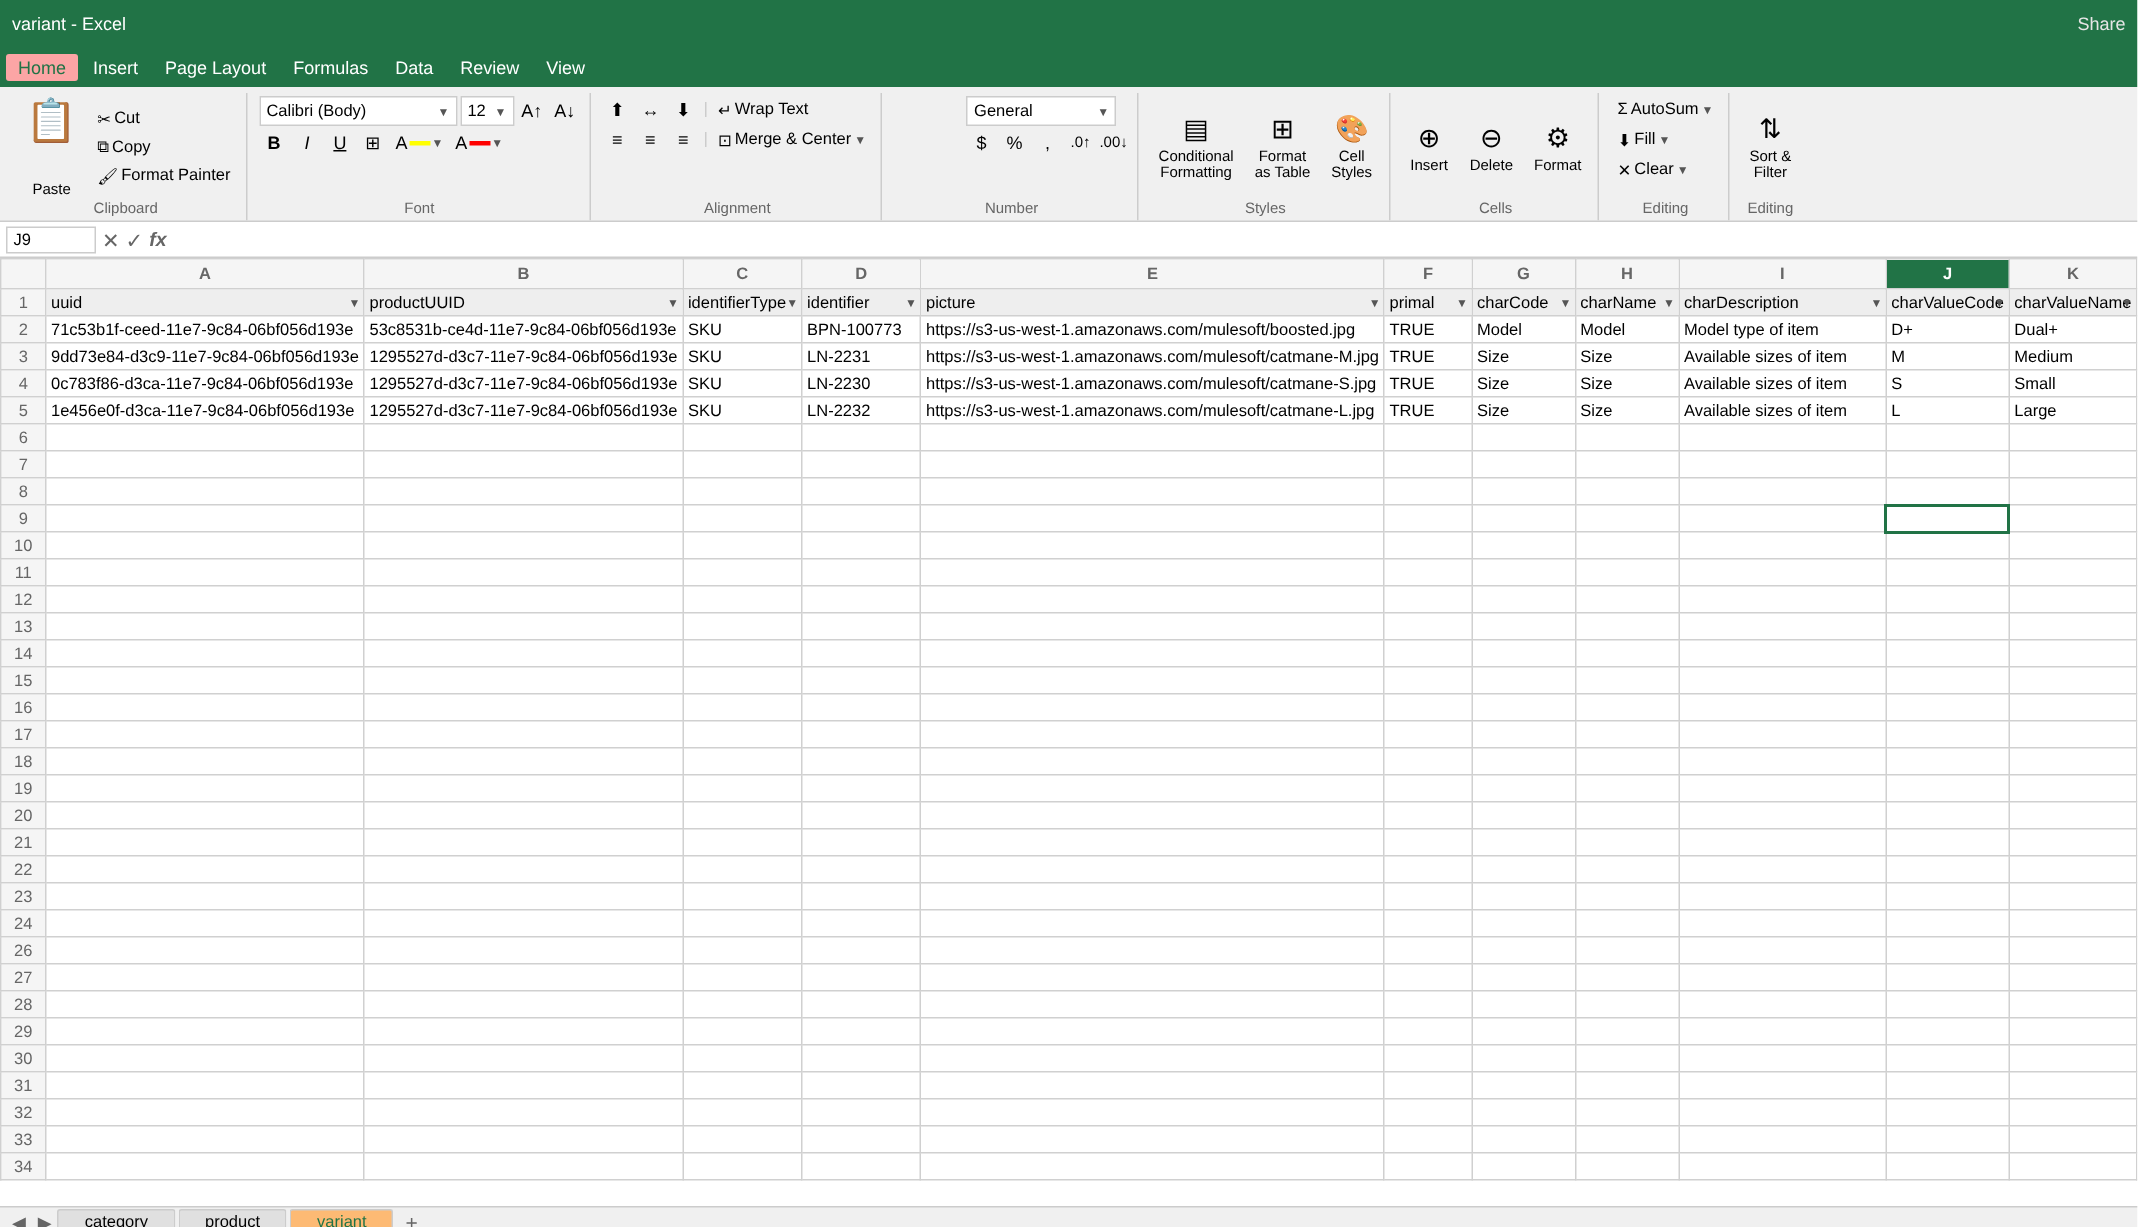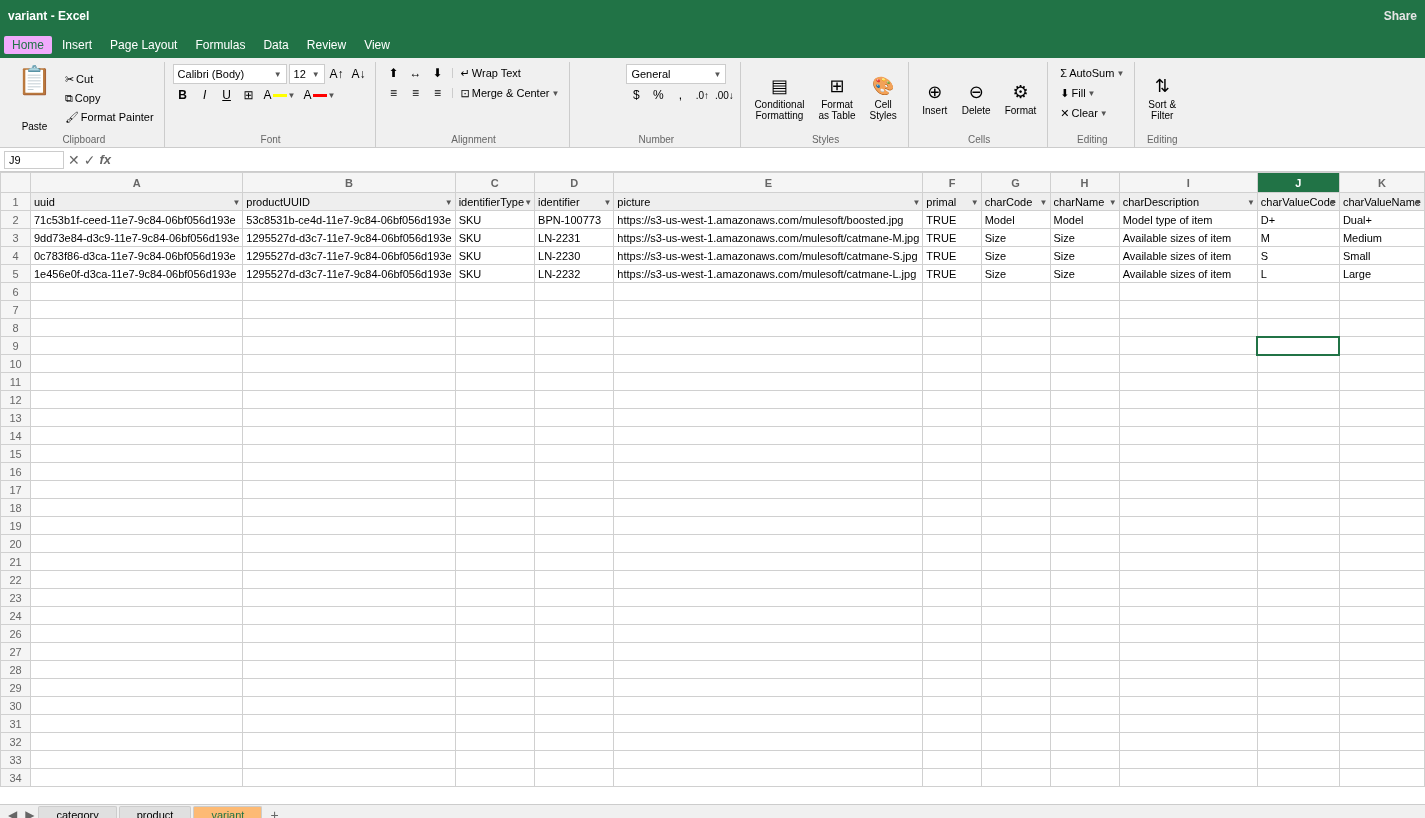--- a/index.html
+++ b/index.html
@@ -8,41 +8,40 @@
     
     .title-bar {
       background: #217346;
       color: white;
       height: 22px;
       display: flex;
       align-items: center;
       justify-content: space-between;
       padding: 16px 8px;
       font-size: 12px;
-      font-weight: bold;
     }
     .title-bar-right { display: flex; gap: 8px; }
 
     
     .menu-bar {
       background: #217346;
       display: flex;
       align-items: center;
       height: 26px;
       padding: 0 4px;
       gap: 2px;
     }
     .menu-item {
       color: white;
       padding: 2px 8px;
       cursor: pointer;
       font-size: 12px;
       border-radius: 2px;
     }
-    .menu-item.active { background: #f0abfc; color: #217346; }
+    .menu-item.active { background: #fca5a5; color: #217346; }
 
     
     .ribbon {
       background: #f0f0f0;
       border-bottom: 1px solid #ccc;
       display: flex;
       align-items: stretch;
       min-height: 90px;
       padding: 4px 4px 0 4px;
       gap: 2px;
@@ -126,21 +125,21 @@
     .font-box {
       border: 1px solid #ccc;
       background: white;
       padding: 1px 4px;
       font-size: 11px;
       display: flex;
       align-items: center;
       cursor: pointer;
       height: 20px;
     }
-    .font-name-box { width: 114px; }
+    .font-name-box { width: 132px; }
     .font-size-box { width: 36px; }
 
     
     .fmt-row { display: flex; align-items: center; gap: 2px; }
     .fmt-btn {
       width: 20px;
       height: 18px;
       display: flex;
       align-items: center;
       justify-content: center;

